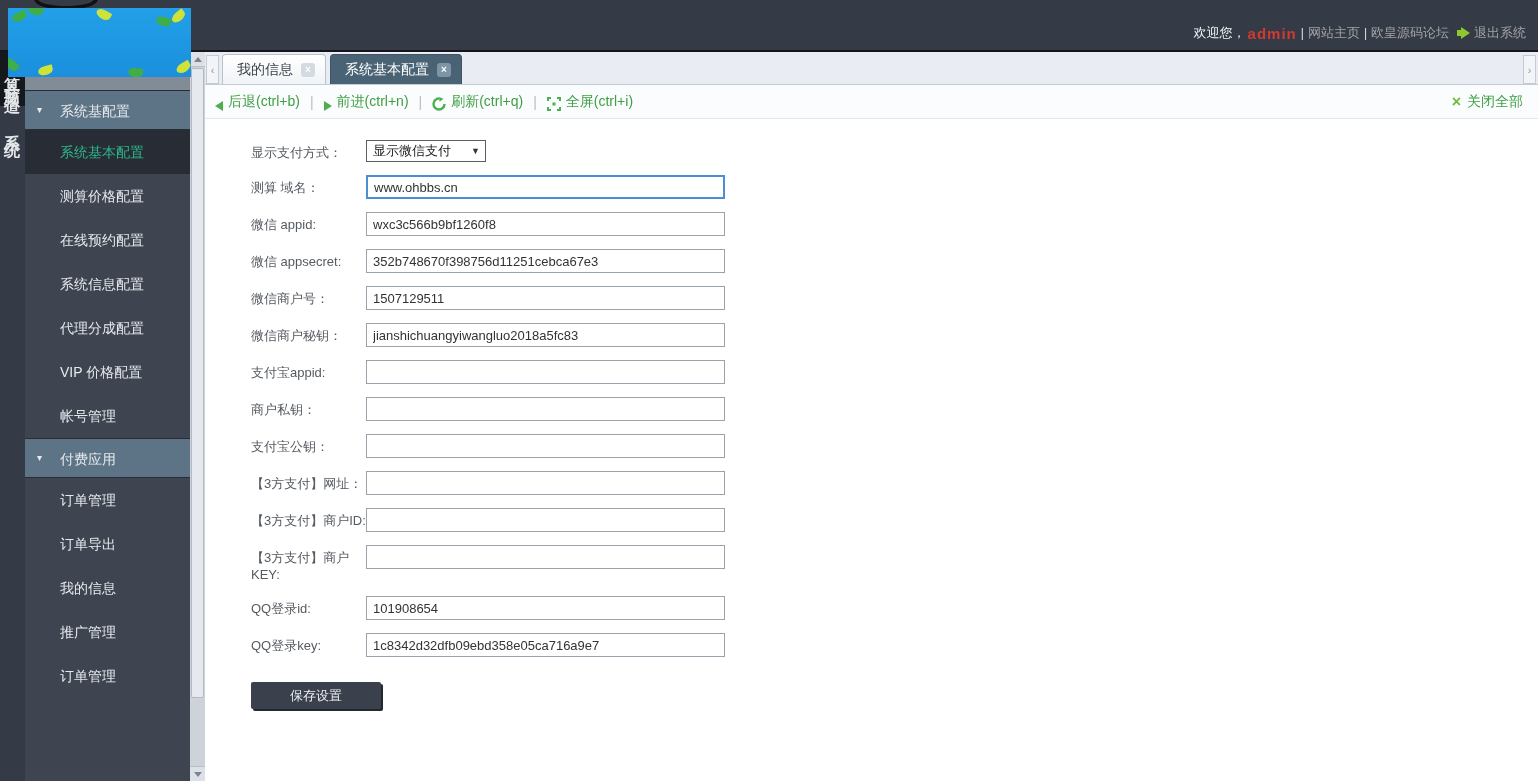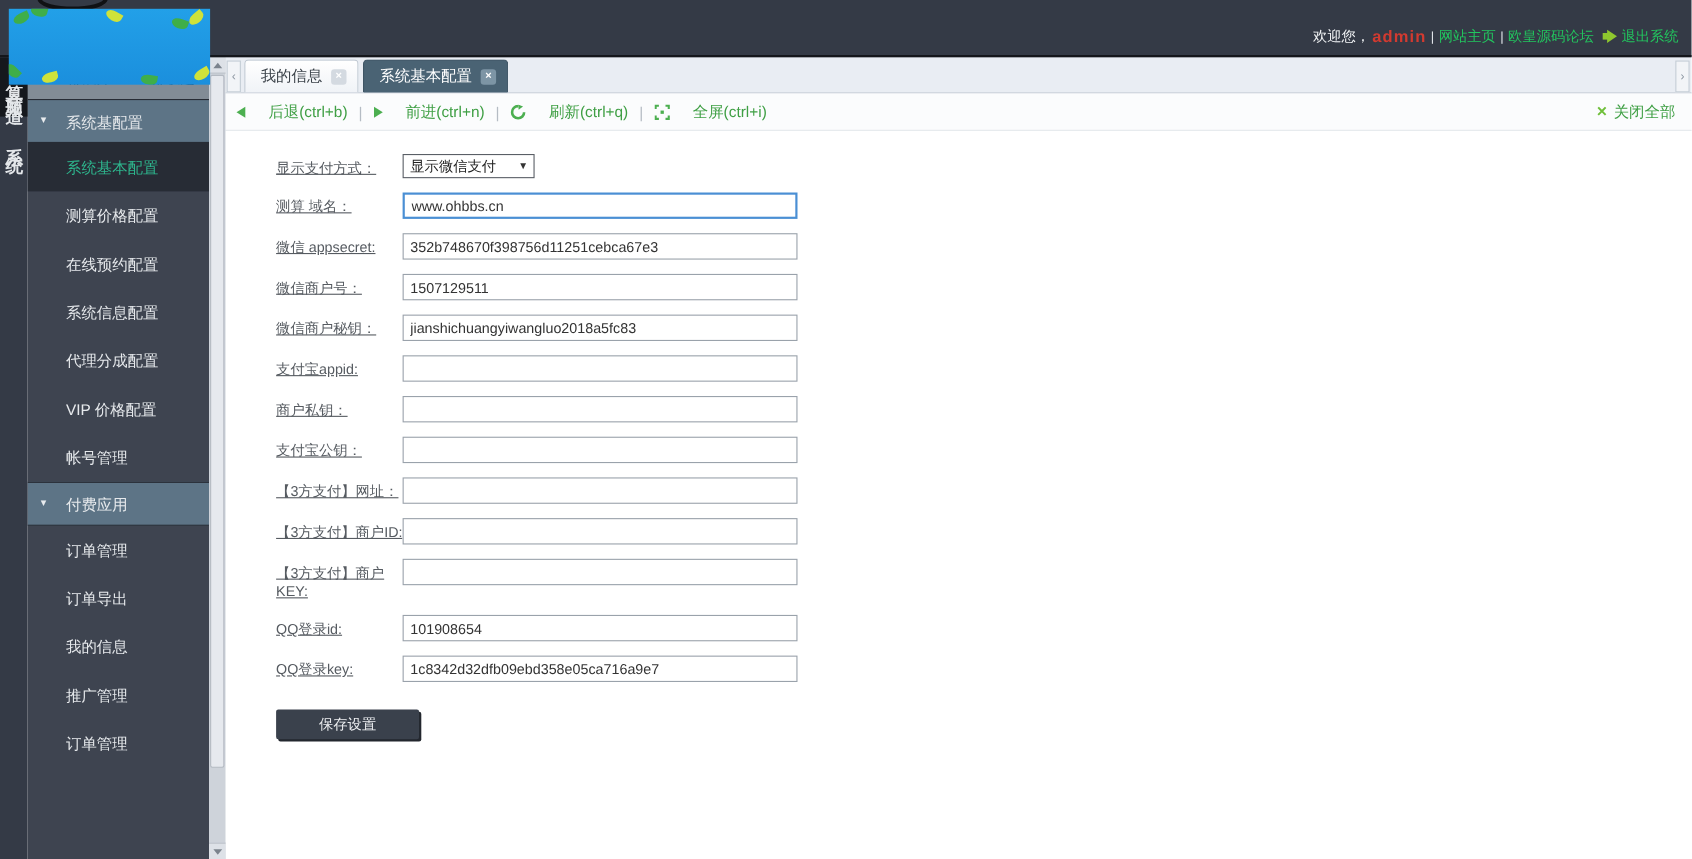--- a/index.html
+++ b/index.html
@@ -7,21 +7,21 @@
     font-family:"Liberation Sans","DejaVu Sans",sans-serif; }
   #stage { position:relative; width:1538px; height:781px; overflow:hidden; background:#fff; }
 
   
   #topbar { position:absolute; left:0; top:0; width:1538px; height:52px;
     background:#343a46; border-bottom:2px solid #14161b; z-index:5; }
   #topbar-right { position:absolute; right:12px; top:0; height:66px; display:flex;
     align-items:center; gap:2px; color:#f2f4f6; font-size:13px; }
   #topbar-right .sep { color:#dfe3e8; font-size:12px; padding:0 2px; }
   #username { color:#d23a30; font-weight:bold; font-size:15px; letter-spacing:1px; }
-  .tb-link { color:#22c55e; cursor:pointer; text-decoration:none; }
+  .tb-link { color:#a3a3a3; cursor:pointer; text-decoration:none; }
   #logout-arrow { width:0; height:0; border-top:6px solid transparent; border-bottom:6px solid transparent;
     border-left:9px solid #8ec72e; display:inline-block; margin-right:2px; position:relative; }
   #logout-arrow::before { content:""; position:absolute; left:-13px; top:-3px; width:5px; height:6px; background:#8ec72e; }
 
   
   #logo-arc { position:absolute; left:34px; top:-12px; width:64px; height:22px;
     border:4px solid #101114; border-radius:50%; z-index:6; }
   #logo { position:absolute; left:8px; top:8px; width:183px; height:69px;
     background:linear-gradient(#22a0e8,#1b8fdd); z-index:7; overflow:hidden; }
   .leaf { position:absolute; width:15px; height:9px; border-radius:70% 0 70% 70%; }
@@ -77,35 +77,35 @@
   .tab { display:flex; align-items:center; gap:8px; padding:0 10px 0 14px; height:30px;
     background:linear-gradient(#ffffff,#f0f3f7); border:1px solid #b9c2cc; border-bottom:none;
     border-radius:4px 4px 0 0; font-size:14px; color:#3c434a; cursor:pointer; }
   .tab.active { background:#4a6374; border-color:#3e5464; color:#fff; }
   .tab-close { width:14px; height:14px; border-radius:3px; background:#d4dae1; color:#fff;
     font-size:10px; line-height:14px; text-align:center; cursor:pointer; font-weight:bold; }
   .tab.active .tab-close { background:#7d95a5; }
 
   #toolbar { position:relative; height:34px; background:#fbfcfd; border-bottom:1px solid #e3e7ec;
     display:flex; align-items:center; padding-left:10px; font-size:14px; }
-  .tool-link { color:#3f9f44; display:flex; align-items:center; gap:21px; cursor:pointer; }
+  .tool-link { color:#3f9f44; display:flex; align-items:flex-end; gap:5px; cursor:pointer; }
   .tool-sep { color:#b5bcc4; margin:0 10px; }
   .tl-tri-left { width:0; height:0; border-top:5px solid transparent; border-bottom:5px solid transparent;
     border-right:8px solid #4caf50; }
   .tl-tri-right { width:0; height:0; border-top:5px solid transparent; border-bottom:5px solid transparent;
     border-left:8px solid #4caf50; }
   #close-all { position:absolute; right:15px; top:0; height:34px; display:flex; align-items:center;
     gap:6px; color:#3f9f44; cursor:pointer; }
   .x-ico { color:#6fbf3a; font-weight:bold; font-size:16px; line-height:14px; }
 
   
   #content { position:relative; height:calc(100% - 68px); background:#fff; }
   #config-form { padding:21px 0 0 46px; }
   .form-row { display:flex; margin-bottom:13px; }
-  .form-label { width:115px; font-size:13px; color:#565b61; padding-top:4px; line-height:17px;text-decoration:underline; }
+  .form-label { width:115px; font-size:13px; color:#565b61; padding-top:4px; line-height:17px; }
   .form-input { width:359px; height:24px; border:1px solid #9aa2ab; font-size:13px;
     padding:0 6px; color:#333; outline:none; background:#fff; }
   .form-input.focused { border:2px solid #4a8fd4; }
   .select-box { width:120px; height:22px; border:1px solid #5a5f66; background:#fff;
     font-size:13px; color:#222; display:flex; align-items:center; justify-content:space-between;
     padding:0 5px 0 6px; cursor:pointer; }
   .select-arrow { font-size:9px; color:#333; }
   #save-btn { margin-top:12px; width:130px; height:27px; background:#3a414c; color:#eceef0;
     font-size:13px; border:none; border-radius:2px; cursor:pointer;
     box-shadow:2px 2px 0 #23272e; font-family:inherit; }
@@ -230,20 +230,23 @@
       <div id="config-form"><div class="form-row">
             <div class="form-label">显示支付方式：</div>
             <div class="select-box">
               <span>显示微信支付</span>
               <span class="select-arrow">▼</span>
             </div>
           </div><div class="form-row">
             <div class="form-label">测算 域名：</div>
             <input type="text" class="form-input focused" value="www.ohbbs.cn" style="">
           </div><div class="form-row">
+            <div class="form-label">微信 appid:</div>
+            <input type="text" class="form-input" value="wxc3c566b9bf1260f8" style="">
+          </div><div class="form-row">
             <div class="form-label">微信 appsecret:</div>
             <input type="text" class="form-input" value="352b748670f398756d11251cebca67e3" style="">
           </div><div class="form-row">
             <div class="form-label">微信商户号：</div>
             <input type="text" class="form-input" value="1507129511" style="">
           </div><div class="form-row">
             <div class="form-label">微信商户秘钥：</div>
             <input type="text" class="form-input" value="jianshichuangyiwangluo2018a5fc83" style="">
           </div><div class="form-row">
             <div class="form-label">支付宝appid:</div>

